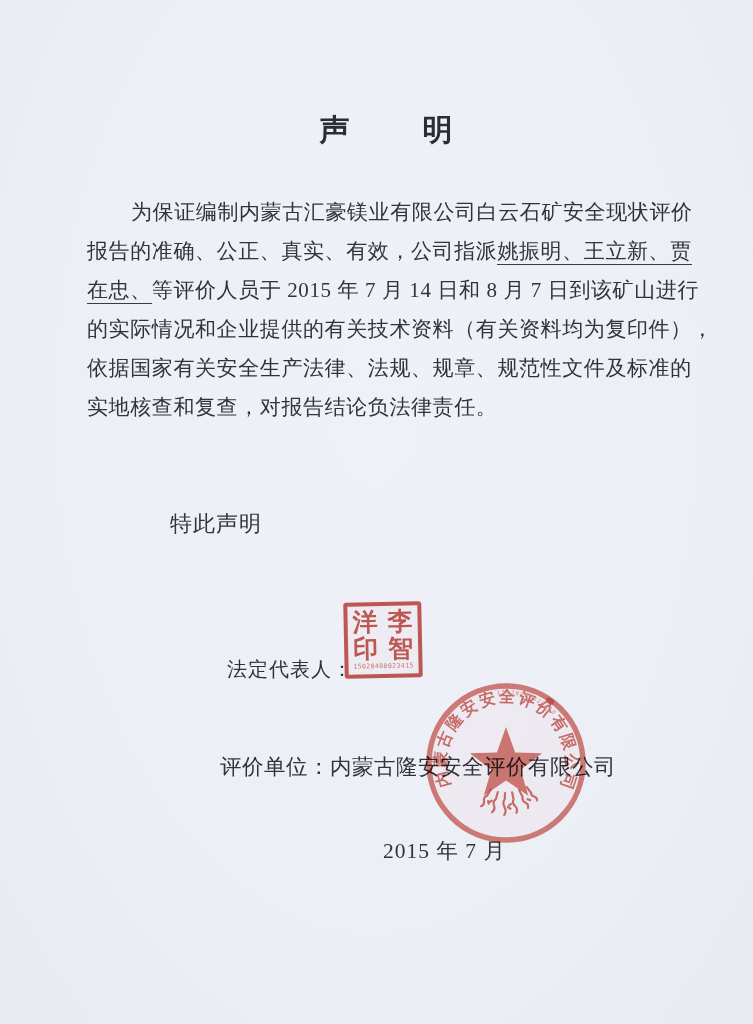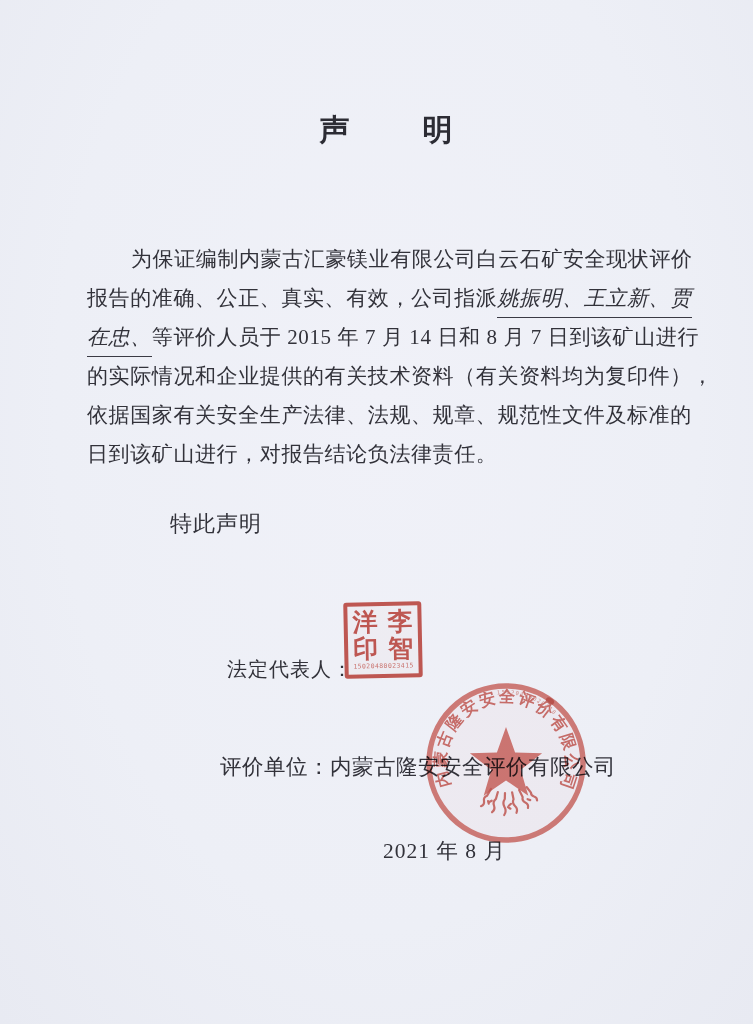--- a/index.html
+++ b/index.html
@@ -18,25 +18,24 @@
     position:absolute;top:110px;left:0;width:753px;
     display:flex;justify-content:center;gap:72px;
     transform:translateX(10px);
     font-size:30px;font-weight:bold;letter-spacing:1px;color:#2c2c34;
   }
   
   .para{
     position:absolute;left:87px;top:193px;width:600px;
     font-size:21px;line-height:39px;letter-spacing:0.6px;
     color:#32323a;
-    margin-top:47px;
   }
   .para .line{white-space:nowrap;height:39px;}
   .para .line.indent{padding-left:44px;}
-  .uline{border-bottom:1.6px solid #3a3a44;padding-bottom:7px;font-style:italic;}
+  .uline{border-bottom:1.6px solid #3a3a44;padding-bottom:1px;}
   .closing{
     position:absolute;left:170px;top:509px;
     font-size:22px;letter-spacing:1px;
   }
   .legal-rep{
     position:absolute;left:227px;top:656px;
     font-size:20px;letter-spacing:1px;
   }
   .eval-line{
     position:absolute;left:220px;top:752px;
@@ -97,21 +96,21 @@
     <div class="line">
       <span class="uline">在忠、</span><span>等评价人员于 2015 年 7 月 14 日和 8 月 7 日到该矿山进行</span>
     </div>
     <div class="line">
       <span>的实际情况和企业提供的有关技术资料（有关资料均为复印件），</span>
     </div>
     <div class="line">
       <span>依据国家有关安全生产法律、法规、规章、规范性文件及标准的</span>
     </div>
     <div class="line">
-      <span>日到该矿山进行，对报告结论负法律责任。</span>
+      <span>实地核查和复查，对报告结论负法律责任。</span>
     </div>
   </div>
 
   <div class="closing">特此声明</div>
 
   <div class="legal-rep">法定代表人：</div>
 
   <div class="sq-seal">
     <div class="grid">
       <span>洋</span>
@@ -167,15 +166,15 @@
           <path d="M3.5 -2 l2 2"></path>
         </g>
       <g transform="translate(114,119.5) rotate(-38)">
           <path d="M0 5 q2 -2.5 0 -5 q-2 -2.5 0 -5 l0 -7"></path>
         </g>
     </g>
 
     <ellipse cx="130" cy="24" rx="4.5" ry="3" fill="#b8392f" opacity="0.8" transform="rotate(35 130 24)"></ellipse>
   </svg>
 
-  <div class="date-line">2021 年 8 月</div>
+  <div class="date-line">2015 年 7 月</div>
 
 </div>
 
 </body></html>

